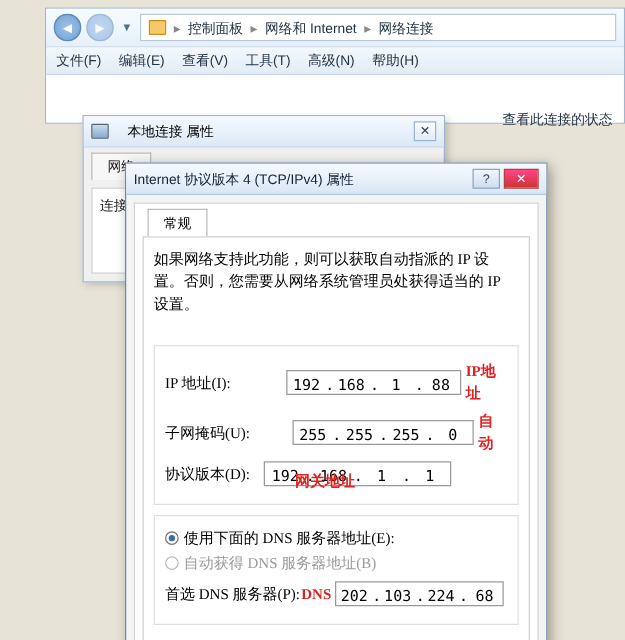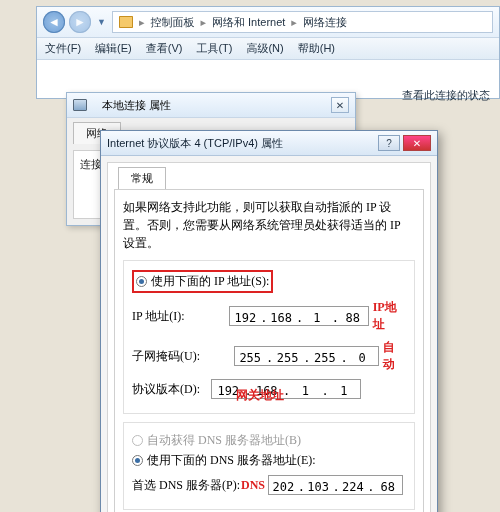--- a/index.html
+++ b/index.html
@@ -94,21 +94,21 @@
   }
   .helpbtn {
     width: 22px; height: 16px; border: 1px solid #8aa4c1;
     background: linear-gradient(#f0f6fd,#d0deee); color: #345; font-size: 10px;
     display: inline-flex; align-items: center; justify-content: center;
   }
   .ipv4-frame { margin: 6px; background: #fff; border: 1px solid #d4d4d4; }
   .ipv4-tab { display: inline-block; margin-left: 10px; padding: 3px 12px;
     border: 1px solid #bcbcbc; border-bottom: none; background: #fff; }
   .ipv4-inner { border: 1px solid #cfcfcf; margin: 0 6px 6px; padding: 8px; font-family: "SimSun","NSimSun",serif; font-size: 12px; color: #000; }
-  .desc { margin: 0 0 8px; line-height: 1.5; }
+  .desc { margin: 0 0 24px; line-height: 1.5; }
   .group { border: 1px solid #e0e0e0; padding: 6px 8px 8px; margin-bottom: 8px; position: relative; }
   .radio-row { display: flex; align-items: center; gap: 4px; margin: 3px 0; }
   .radio-row.disabled { color: #9a9a9a; }
   .radio {
     width: 11px; height: 11px; border: 1px solid #777; border-radius: 50%;
     display: inline-flex; align-items: center; justify-content: center; background: #fff;
   }
   .radio.checked::after { content: ""; width: 5px; height: 5px; background: #3b6ea5; border-radius: 50%; }
   .red-box { border: 2px solid #d22; padding: 1px 2px; display: inline-flex; align-items: center; }
   .row { display: flex; align-items: center; margin: 6px 0; }
@@ -179,26 +179,20 @@
     <span class="closebtn">✕</span>
   </div>
   <div class="ipv4-frame">
     <div style="padding-top:4px;font-family:Liberation Mono, monospace;">
       <span class="ipv4-tab">常规</span>
     </div>
     <div class="ipv4-inner">
       <p class="desc">如果网络支持此功能，则可以获取自动指派的 IP 设置。否则，您需要从网络系统管理员处获得适当的 IP 设置。</p>
 
       <div class="group">
-        <div class="radio-row">
-          <span class="red-box">
-            <span class="radio checked"></span>
-            <span style="margin-left:4px;">使用下面的 IP 地址(S):</span>
-          </span>
-        </div>
 
         <div class="row">
           <span class="lab">IP 地址(I):</span>
           <span class="ipcells">
             <span>192</span>
               <span class="dot">.</span>
             <span>168</span>
               <span class="dot">.</span>
             <span>1</span>
               <span class="dot">.</span>
@@ -229,27 +223,27 @@
               <span class="dot">.</span>
             <span>1</span>
               <span class="dot">.</span>
             <span>1</span>
           </span>
         </div>
         <span class="annot" style="position:absolute; left:108px; bottom:9px;">网关地址</span>
       </div>
 
       <div class="group">
+        <div class="radio-row">
+          <span class="radio checked"></span>
+          <span>使用下面的 DNS 服务器地址(E):</span>
+        </div>
         <div class="radio-row disabled">
           <span class="radio" style="border-color:#bbb"></span>
           <span>自动获得 DNS 服务器地址(B)</span>
-        </div>
-        <div class="radio-row">
-          <span class="radio checked"></span>
-          <span>使用下面的 DNS 服务器地址(E):</span>
         </div>
         <div class="row">
           <span class="lab">首选 DNS 服务器(P):</span>
           <span class="annot" style="margin-right:3px">DNS</span>
           <span class="ipcells" style="width:135px">
             <span>202</span>
               <span class="dot">.</span>
             <span>103</span>
               <span class="dot">.</span>
             <span>224</span>

